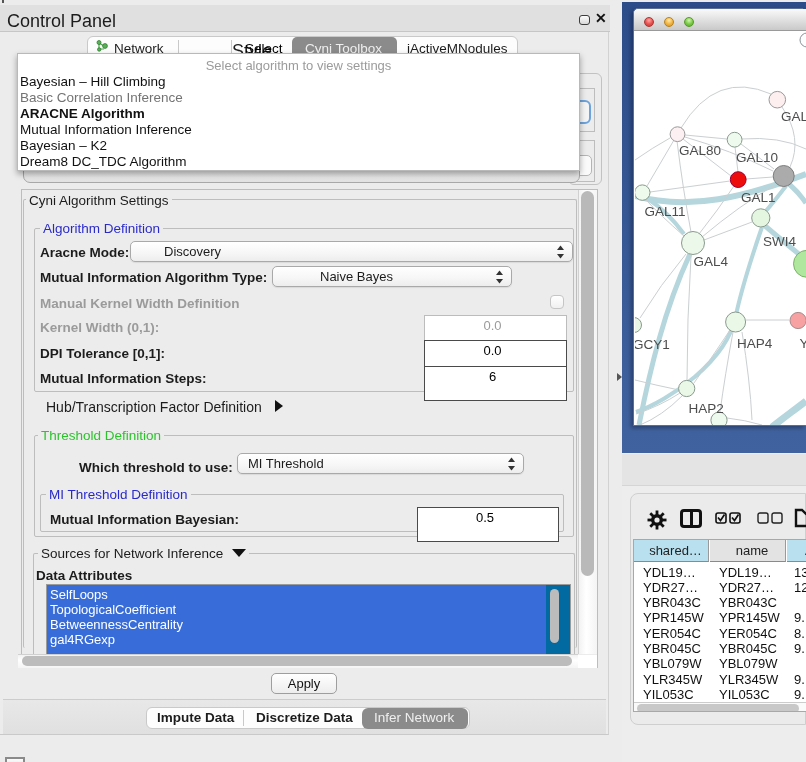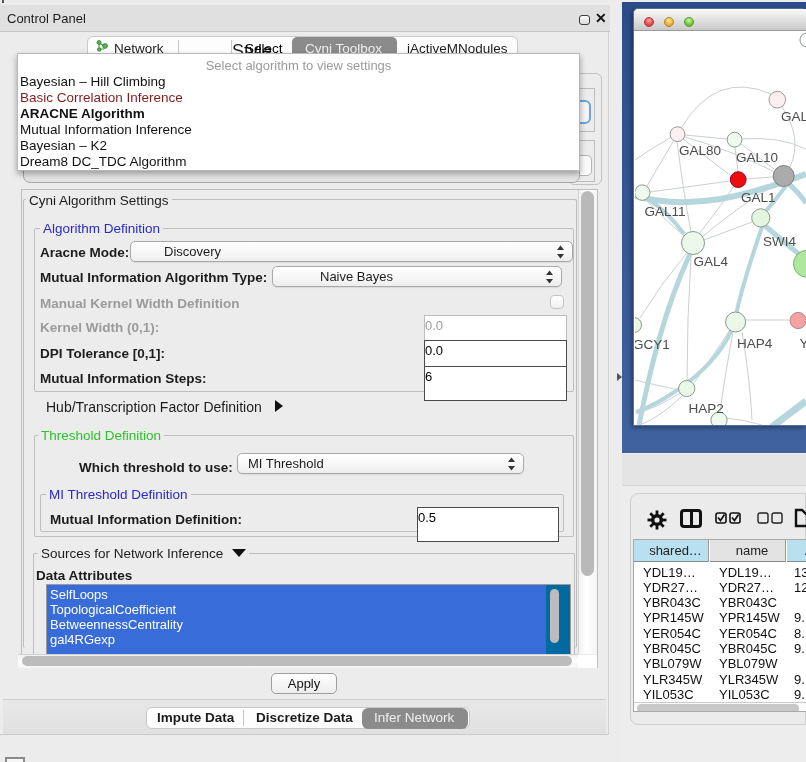--- a/index.html
+++ b/index.html
@@ -3,30 +3,30 @@
 <meta charset="utf-8">
 <style>
 html,body{margin:0;padding:0;width:806px;height:762px;overflow:hidden;background:#ececec;font-family:"Liberation Sans",sans-serif;}
 *{box-sizing:border-box;}
 .abs{position:absolute;}
 .lbl{position:absolute;font-size:13.5px;color:#1c1c1c;white-space:nowrap;}
 .bold{font-weight:bold;}
 .gray{color:#9b9b9b;}
 .combo{position:absolute;height:21px;border:1px solid #a9a9a9;border-radius:5px;background:linear-gradient(#ffffff,#f6f6f6 60%,#ededed);font-size:13px;color:#1c1c1c;line-height:19px;padding-left:10px;box-shadow:0 1px 1px rgba(0,0,0,0.08);}
 .carets{position:absolute;right:7px;top:3px;width:9px;height:14px;}
-.fld{position:absolute;height:35px;background:#fff;font-size:13px;text-align:left;padding-right:6px;line-height:20px;}
+.fld{position:absolute;height:35px;background:#fff;font-size:13px;text-align:center;padding-right:6px;line-height:20px;}
 .gbox{position:absolute;border:1px solid #bdbdbd;border-radius:2px;}
 .gtitle{position:absolute;font-size:13.5px;background:#ececec;padding:0 3px;white-space:nowrap;}
 </style>
 </head>
 <body>
 
 <div class="abs" style="left:2px;top:0;width:2px;height:3px;background:#555;"></div>
 <div class="abs" style="left:0;top:5px;width:610px;height:27px;background:#e0e0e0;border-bottom:1px solid #c6c6c6;"></div>
-<div class="abs" style="left:7px;top:11px;font-size:13px;color:#1c1c1c;">Control Panel</div>
+<div class="abs" style="left:7px;top:11px;font-size:18px;color:#1c1c1c;">Control Panel</div>
 <div class="abs" style="left:579px;top:15px;width:11px;height:10px;border:1.5px solid #3c3c3c;border-radius:3px;background:linear-gradient(#fdfdfd,#d8d8d8);"></div>
 <div class="abs" style="left:595px;top:10px;font-size:14px;font-weight:bold;color:#111;">✕</div>
 
 <div class="abs" style="left:0;top:32px;width:609px;height:703px;background:#ececec;border-right:1px solid #d2d2d2;border-bottom:1px solid #c9c9c9;"></div>
 
 <div class="abs" style="left:87px;top:36px;width:431px;height:23px;background:#fdfdfd;border:1px solid #c9c9c9;border-radius:6px;"></div>
 <svg class="abs" style="left:96px;top:40px;" width="13" height="13" viewBox="0 0 13 13">
 <path d="M3 3 L3 9 M3 9 L8 9 M3 3 L8 6" stroke="#4aa84a" stroke-width="1.2" fill="none"></path>
 <circle cx="3" cy="2.5" r="2" fill="#59b259" stroke="#2e7d2e" stroke-width="0.8"></circle>
 <circle cx="9" cy="6" r="2.4" fill="#59b259" stroke="#2e7d2e" stroke-width="0.8"></circle>
@@ -54,21 +54,21 @@
 <div class="gtitle" style="left:26px;top:193px;color:#1c1c1c;">Cyni Algorithm Settings</div>
 
 <div class="gbox" style="left:34px;top:228px;width:540px;height:164px;"></div>
 <div class="gtitle" style="left:40px;top:221px;color:#2a2acb;">Algorithm Definition</div>
 <div class="lbl bold" style="left:40px;top:245px;">Aracne Mode:</div>
 <div class="combo" style="left:130px;top:241px;width:443px;padding-left:33px;">Discovery<svg class="carets" viewBox="0 0 9 14">
       <path d="M4.5 0.5 L8 5 L1 5 Z" fill="#333"></path>
       <path d="M4.5 13.5 L8 9 L1 9 Z" fill="#333"></path>
     </svg></div>
 <div class="lbl bold" style="left:40px;top:270px;">Mutual Information Algorithm Type:</div>
-<div class="combo" style="left:272px;top:266px;width:290px;padding-left:47px;">Naive Bayes<svg class="carets" viewBox="0 0 9 14">
+<div class="combo" style="left:272px;top:266px;width:240px;padding-left:47px;">Naive Bayes<svg class="carets" viewBox="0 0 9 14">
       <path d="M4.5 0.5 L8 5 L1 5 Z" fill="#333"></path>
       <path d="M4.5 13.5 L8 9 L1 9 Z" fill="#333"></path>
     </svg></div>
 <div class="lbl bold gray" style="left:40px;top:296px;">Manual Kernel Width Definition</div>
 <div class="abs" style="left:550px;top:295px;width:14px;height:14px;border:1.5px solid #c5c5c5;border-radius:4px;background:linear-gradient(#ffffff,#f0f0f0);"></div>
 <div class="lbl bold gray" style="left:40px;top:320px;">Kernel Width (0,1):</div>
 <div class="fld" style="left:424px;top:315px;width:143px;border:1px solid #bcbcbc;color:#9b9b9b;">0.0</div>
 <div class="lbl bold" style="left:40px;top:346px;">DPI Tolerance [0,1]:</div>
 <div class="fld" style="left:424px;top:340px;width:143px;border:1px solid #4a4a4a;color:#000;">0.0</div>
 <div class="lbl bold" style="left:40px;top:371px;">Mutual Information Steps:</div>
@@ -80,21 +80,21 @@
 
 <div class="gbox" style="left:34px;top:435px;width:540px;height:102px;"></div>
 <div class="gtitle" style="left:38px;top:428px;color:#2bc42b;">Threshold Definition</div>
 <div class="lbl bold" style="left:79px;top:460px;">Which threshold to use:</div>
 <div class="combo" style="left:237px;top:453px;width:287px;">MI Threshold<svg class="carets" viewBox="0 0 9 14">
       <path d="M4.5 0.5 L8 5 L1 5 Z" fill="#333"></path>
       <path d="M4.5 13.5 L8 9 L1 9 Z" fill="#333"></path>
     </svg></div>
 <div class="gbox" style="left:40px;top:494px;width:524px;height:38px;"></div>
 <div class="gtitle" style="left:46px;top:487px;color:#2a2acb;">MI Threshold Definition</div>
-<div class="lbl bold" style="left:50px;top:512px;">Mutual Information Definition:</div>
+<div class="lbl bold" style="left:50px;top:512px;">Mutual Information Bayesian:</div>
 <div class="fld" style="left:417px;top:507px;width:142px;border:1px solid #4a4a4a;color:#000;">0.5</div>
 
 <div class="gbox" style="left:33px;top:553px;width:542px;height:112px;border-bottom:none;"></div>
 <div class="gtitle" style="left:38px;top:546px;color:#1c1c1c;">Sources for Network Inference <span style="display:inline-block;width:0;height:0;border-left:7px solid transparent;border-right:7px solid transparent;border-top:8px solid #111;vertical-align:1px;margin-left:5px;"></span></div>
 <div class="lbl bold" style="left:36px;top:568px;">Data Attributes</div>
 <div class="abs" style="left:46px;top:584px;width:525px;height:71px;background:#0369a1;border:1px solid #9b9b9b;overflow:hidden;">
 <div style="position:absolute;left:0;top:0;width:499px;height:69px;background:#386cd9;"></div>
 <div style="position:absolute;left:3px;top:2px;font-size:13px;color:#fff;">SelfLoops</div>
 <div style="position:absolute;left:3px;top:17px;font-size:13px;color:#fff;">TopologicalCoefficient</div>
 <div style="position:absolute;left:3px;top:32px;font-size:13px;color:#fff;">BetweennessCentrality</div>
@@ -105,21 +105,21 @@
 <div class="abs" style="left:578px;top:190px;width:19px;height:464px;background:linear-gradient(90deg,#f2f2f2,#ffffff 40%,#f4f4f4);border-left:1px solid #d0d0d0;"></div>
 <div class="abs" style="left:581px;top:191px;width:13px;height:385px;background:#b9b9b9;border-radius:7px;"></div>
 
 <div class="abs" style="left:18px;top:654px;width:560px;height:14px;background:linear-gradient(#f2f2f2,#ffffff 40%,#f4f4f4);border-top:1px solid #d0d0d0;"></div>
 <div class="abs" style="left:22px;top:656px;width:550px;height:10px;background:#bcbcbc;border-radius:5px;"></div>
 <div class="abs" style="left:578px;top:655px;width:19px;height:13px;background:#fff;"></div>
 
 <div class="abs" style="left:17px;top:53px;width:563px;height:118px;background:#fff;border:1px solid #b9b9b9;box-shadow:0 3px 6px rgba(0,0,0,0.35);z-index:40;"></div>
 <div class="abs" style="left:17px;top:58px;width:563px;text-align:center;font-size:13px;color:#9b9b9b;z-index:41;">Select algorithm to view settings</div>
 <div class="abs" style="left:20px;top:74px;font-size:13.5px;color:#111;z-index:41;">Bayesian – Hill Climbing</div>
-<div class="abs" style="left:20px;top:90px;font-size:13.5px;color:#7f1d1d;z-index:41;">Basic Correlation Inference</div>
+<div class="abs" style="left:20px;top:90px;font-size:13.5px;color:#737373;z-index:41;">Basic Correlation Inference</div>
 <div class="abs" style="left:20px;top:106px;font-size:13.5px;color:#111;font-weight:bold;z-index:41;">ARACNE Algorithm</div>
 <div class="abs" style="left:20px;top:122px;font-size:13.5px;color:#111;z-index:41;">Mutual Information Inference</div>
 <div class="abs" style="left:20px;top:138px;font-size:13.5px;color:#111;z-index:41;">Bayesian – K2</div>
 <div class="abs" style="left:20px;top:154px;font-size:13.5px;color:#111;z-index:41;">Dream8 DC_TDC Algorithm</div>
 
 <div class="abs" style="left:271px;top:673px;width:66px;height:21px;background:linear-gradient(#ffffff,#ededed);border:1px solid #9e9e9e;border-radius:5px;text-align:center;font-size:13px;line-height:19px;color:#111;">Apply</div>
 
 <div class="abs" style="left:3px;top:699px;width:603px;height:35px;background:linear-gradient(#e8e8e8,#e0e0e0);border-top:1px solid #cccccc;"></div>
 <div class="abs" style="left:146px;top:707px;width:324px;height:22px;background:#fdfdfd;border:1px solid #c9c9c9;border-radius:6px;"></div>
 <div class="abs" style="left:157px;top:710px;font-size:13.5px;font-weight:bold;color:#1c1c1c;">Impute Data</div>

